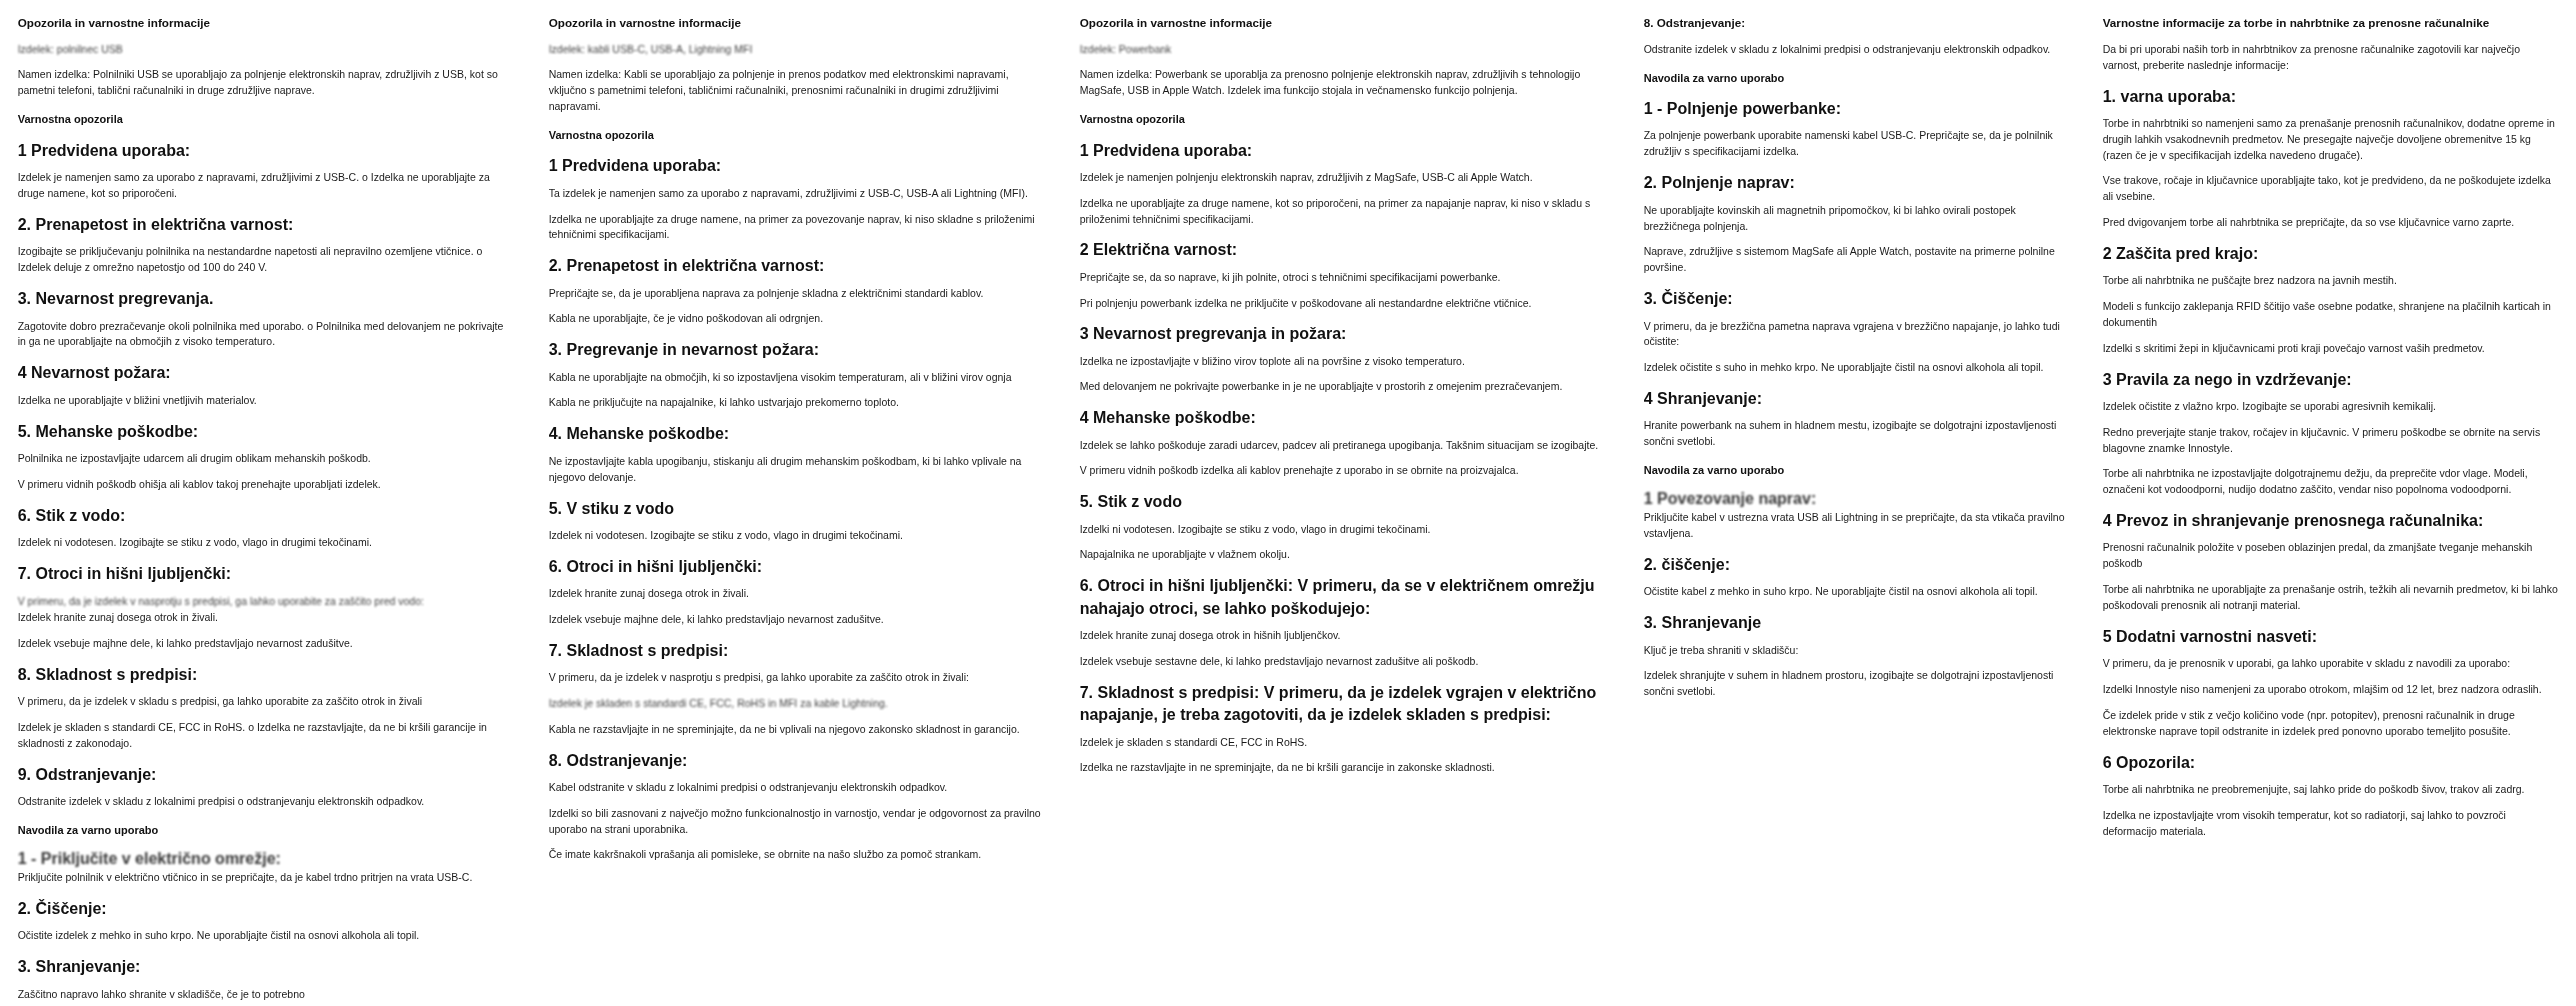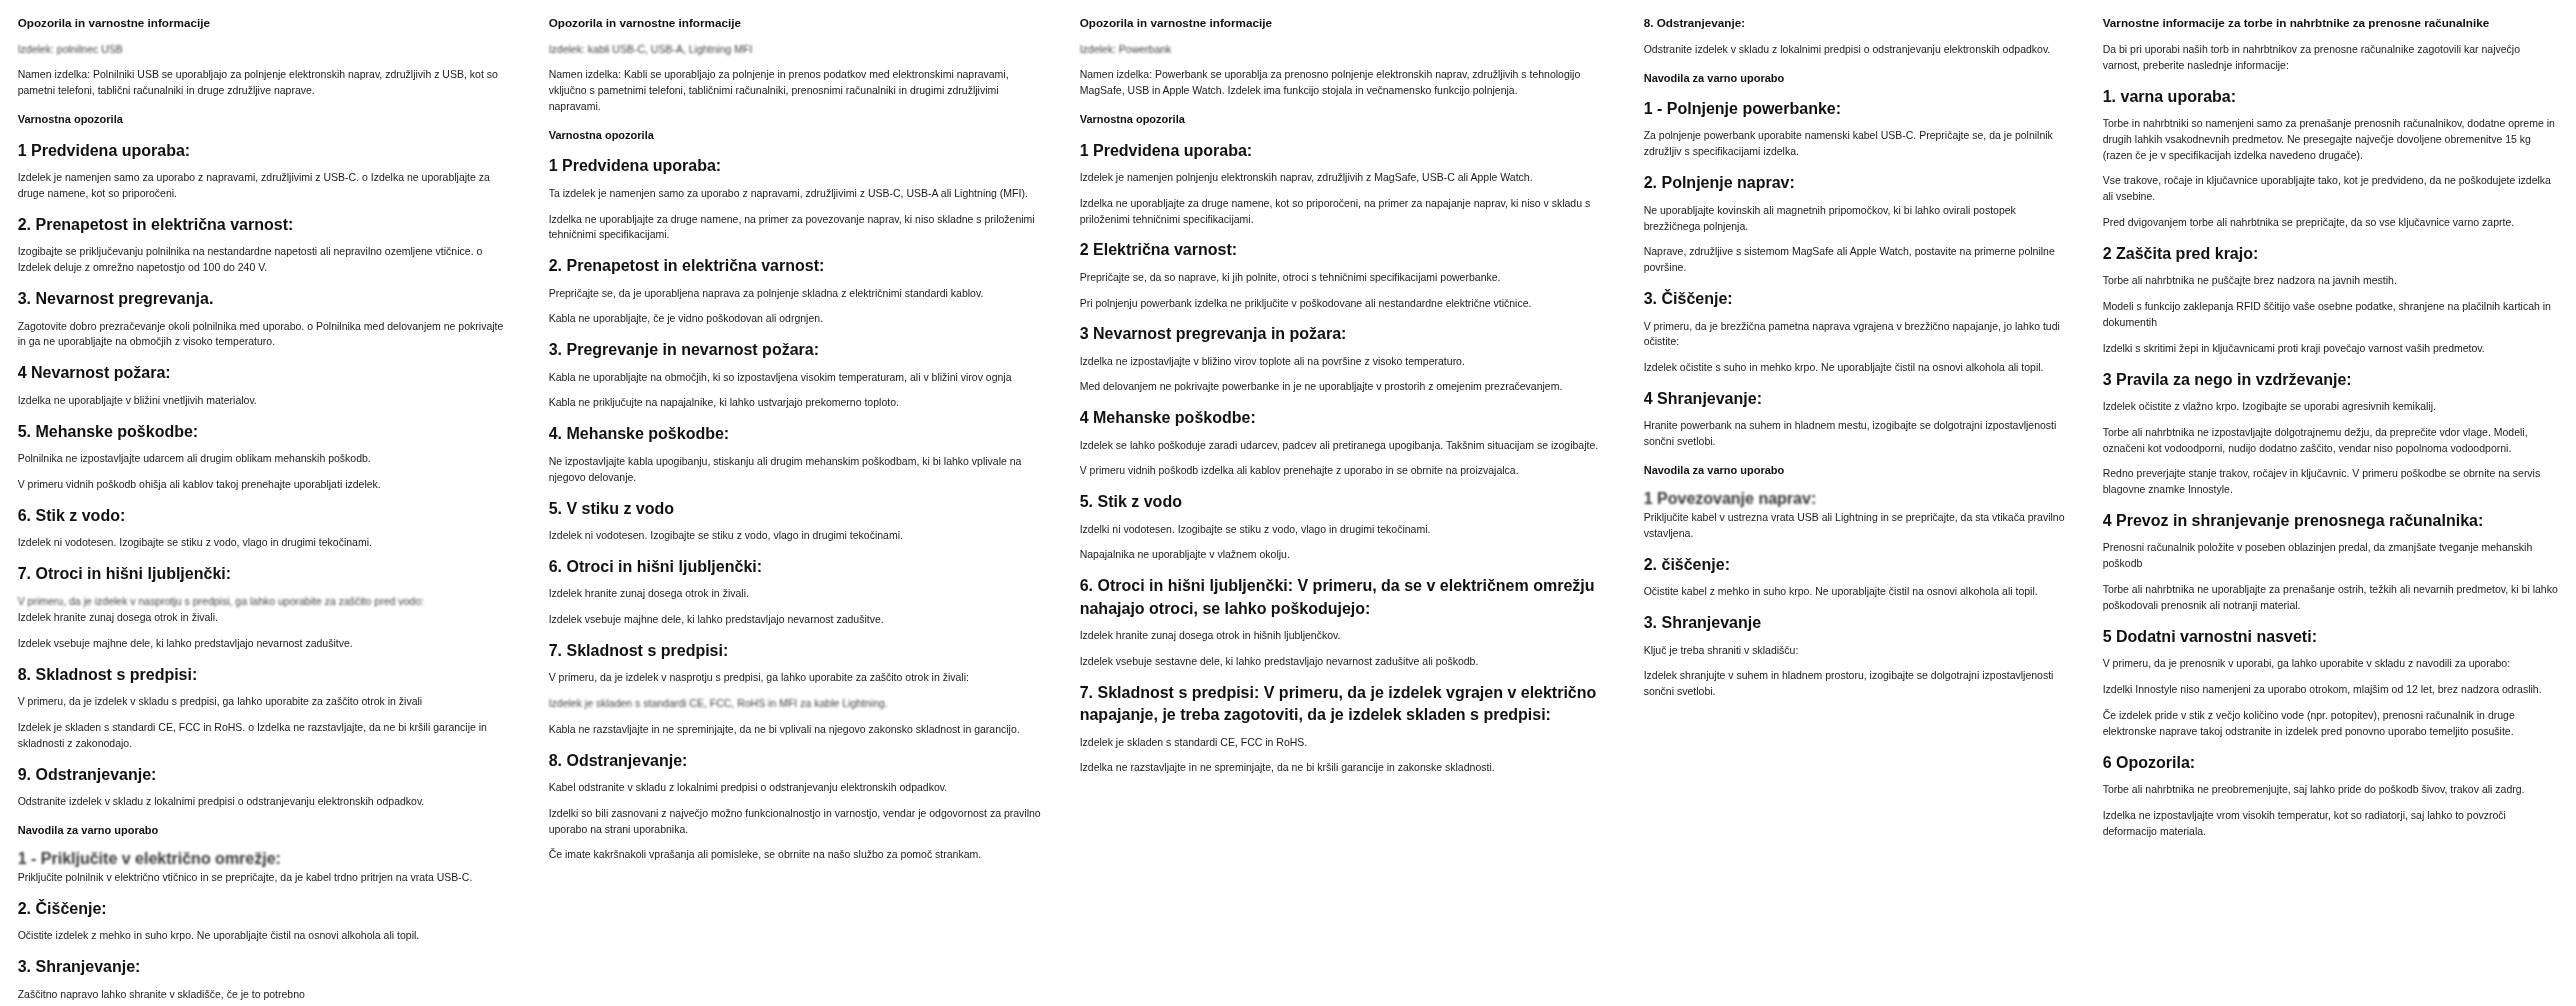--- a/index.html
+++ b/index.html
@@ -206,28 +206,28 @@
       <h4 class="item-title">1. varna uporaba:</h4>
       <p class="para">Torbe in nahrbtniki so namenjeni samo za prenašanje prenosnih računalnikov, dodatne opreme in drugih lahkih vsakodnevnih predmetov. Ne presegajte največje dovoljene obremenitve 15 kg (razen če je v specifikacijah izdelka navedeno drugače).</p>
       <p class="para">Vse trakove, ročaje in ključavnice uporabljajte tako, kot je predvideno, da ne poškodujete izdelka ali vsebine.</p>
       <p class="para">Pred dvigovanjem torbe ali nahrbtnika se prepričajte, da so vse ključavnice varno zaprte.</p>
       <h4 class="item-title">2 Zaščita pred krajo:</h4>
       <p class="para">Torbe ali nahrbtnika ne puščajte brez nadzora na javnih mestih.</p>
       <p class="para">Modeli s funkcijo zaklepanja RFID ščitijo vaše osebne podatke, shranjene na plačilnih karticah in dokumentih</p>
       <p class="para">Izdelki s skritimi žepi in ključavnicami proti kraji povečajo varnost vaših predmetov.</p>
       <h4 class="item-title">3 Pravila za nego in vzdrževanje:</h4>
       <p class="para">Izdelek očistite z vlažno krpo. Izogibajte se uporabi agresivnih kemikalij.</p>
+      <p class="para">Redno preverjajte stanje trakov, ročajev in ključavnic. V primeru poškodbe se obrnite na servis blagovne znamke Innostyle.</p>
       <p class="para">Torbe ali nahrbtnika ne izpostavljajte dolgotrajnemu dežju, da preprečite vdor vlage. Modeli, označeni kot vodoodporni, nudijo dodatno zaščito, vendar niso popolnoma vodoodporni.</p>
-      <p class="para">Redno preverjajte stanje trakov, ročajev in ključavnic. V primeru poškodbe se obrnite na servis blagovne znamke Innostyle.</p>
       <h4 class="item-title">4 Prevoz in shranjevanje prenosnega računalnika:</h4>
       <p class="para">Prenosni računalnik položite v poseben oblazinjen predal, da zmanjšate tveganje mehanskih poškodb</p>
       <p class="para">Torbe ali nahrbtnika ne uporabljajte za prenašanje ostrih, težkih ali nevarnih predmetov, ki bi lahko poškodovali prenosnik ali notranji material.</p>
       <h4 class="item-title">5 Dodatni varnostni nasveti:</h4>
       <p class="para">V primeru, da je prenosnik v uporabi, ga lahko uporabite v skladu z navodili za uporabo:</p>
       <p class="para">Izdelki Innostyle niso namenjeni za uporabo otrokom, mlajšim od 12 let, brez nadzora odraslih.</p>
-      <p class="para">Če izdelek pride v stik z večjo količino vode (npr. potopitev), prenosni računalnik in druge elektronske naprave takoj odstranite in izdelek pred ponovno uporabo temeljito posušite.</p>
+      <p class="para">Če izdelek pride v stik z večjo količino vode (npr. potopitev), prenosni računalnik in druge elektronske naprave topil odstranite in izdelek pred ponovno uporabo temeljito posušite.</p>
       <h4 class="item-title">6 Opozorila:</h4>
       <p class="para">Torbe ali nahrbtnika ne preobremenjujte, saj lahko pride do poškodb šivov, trakov ali zadrg.</p>
       <p class="para">Izdelka ne izpostavljajte vrom visokih temperatur, kot so radiatorji, saj lahko to povzroči deformacijo materiala.</p>
     </div>
   </div>
 </div>
 
 
 </body></html>

